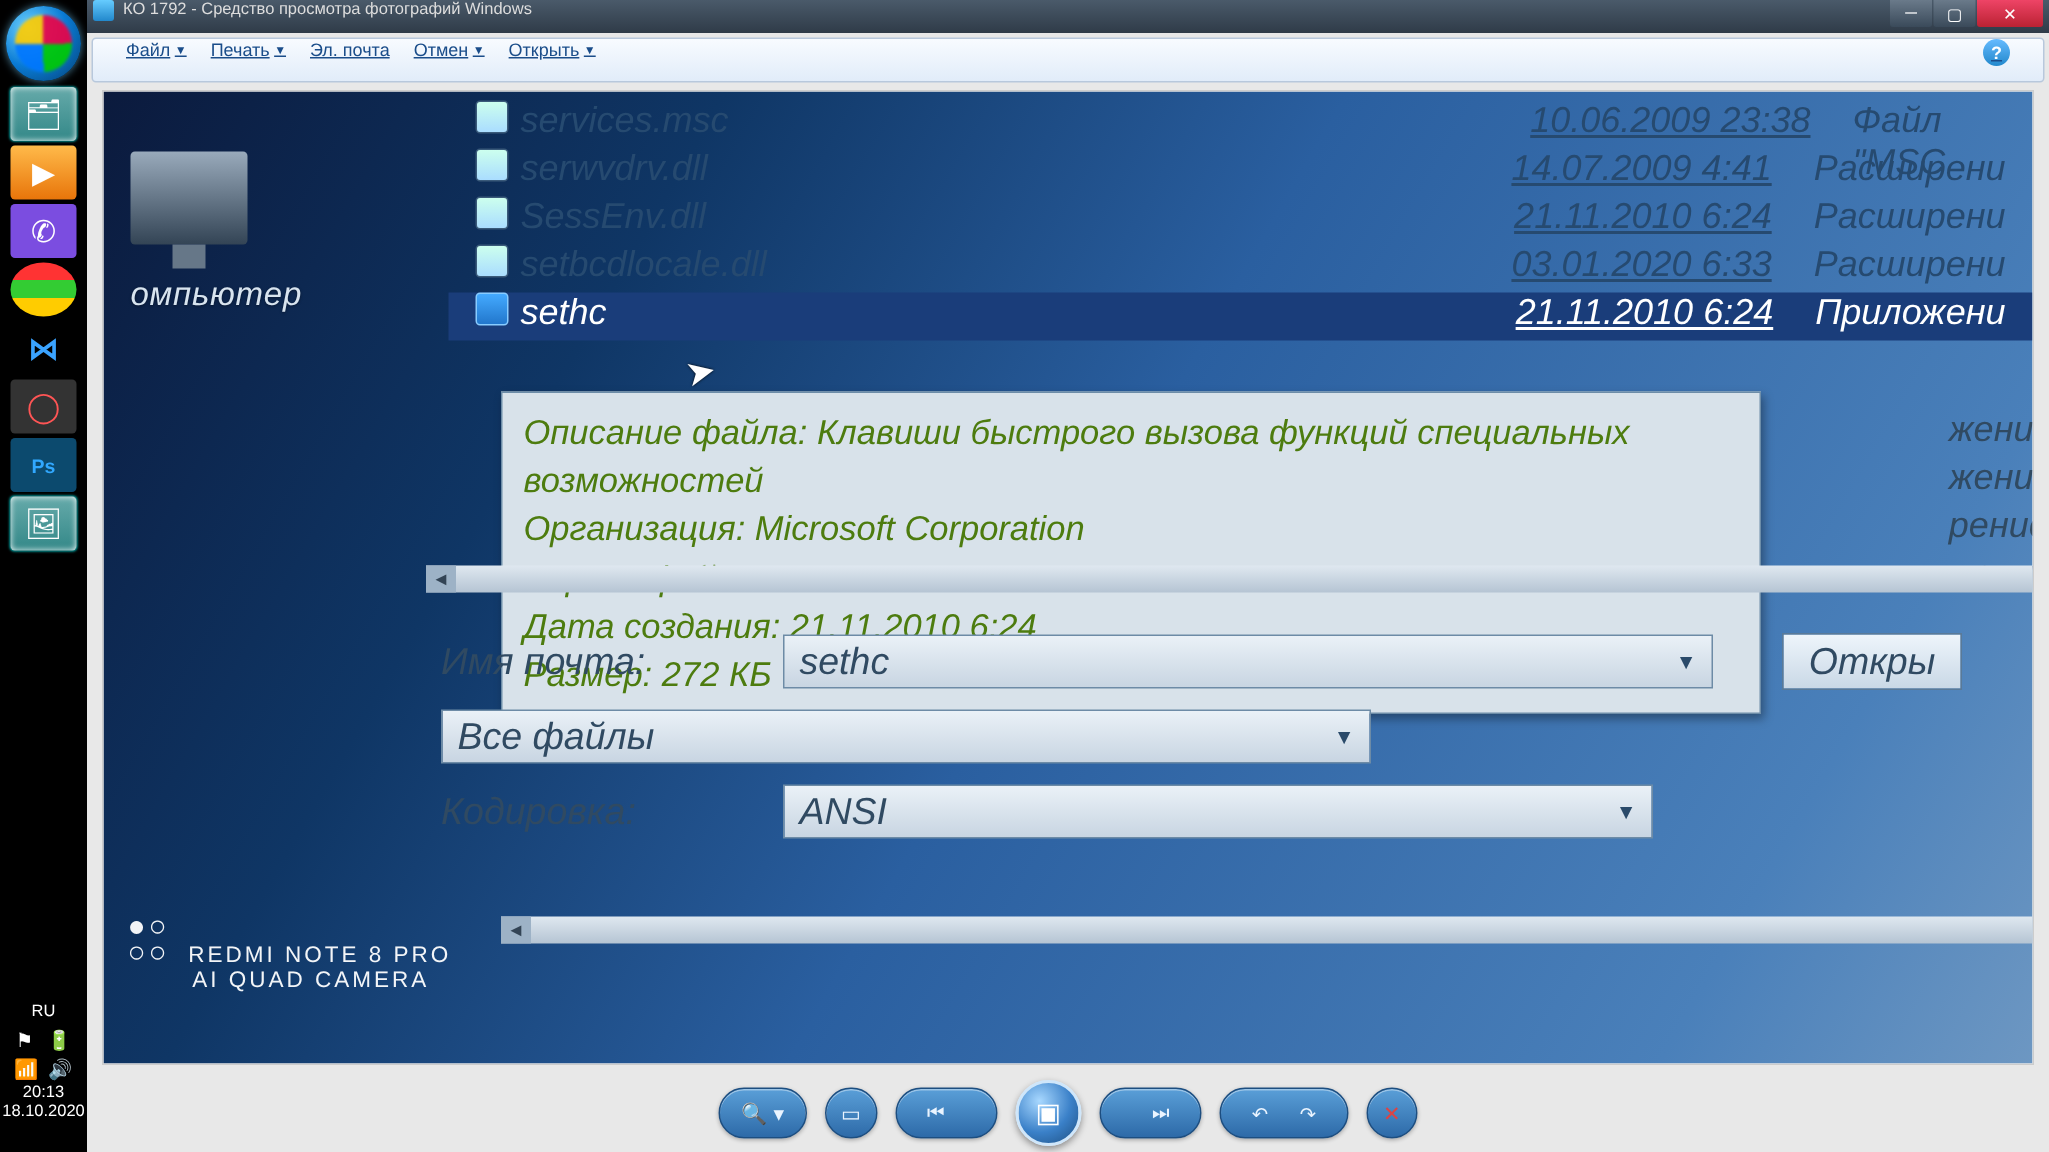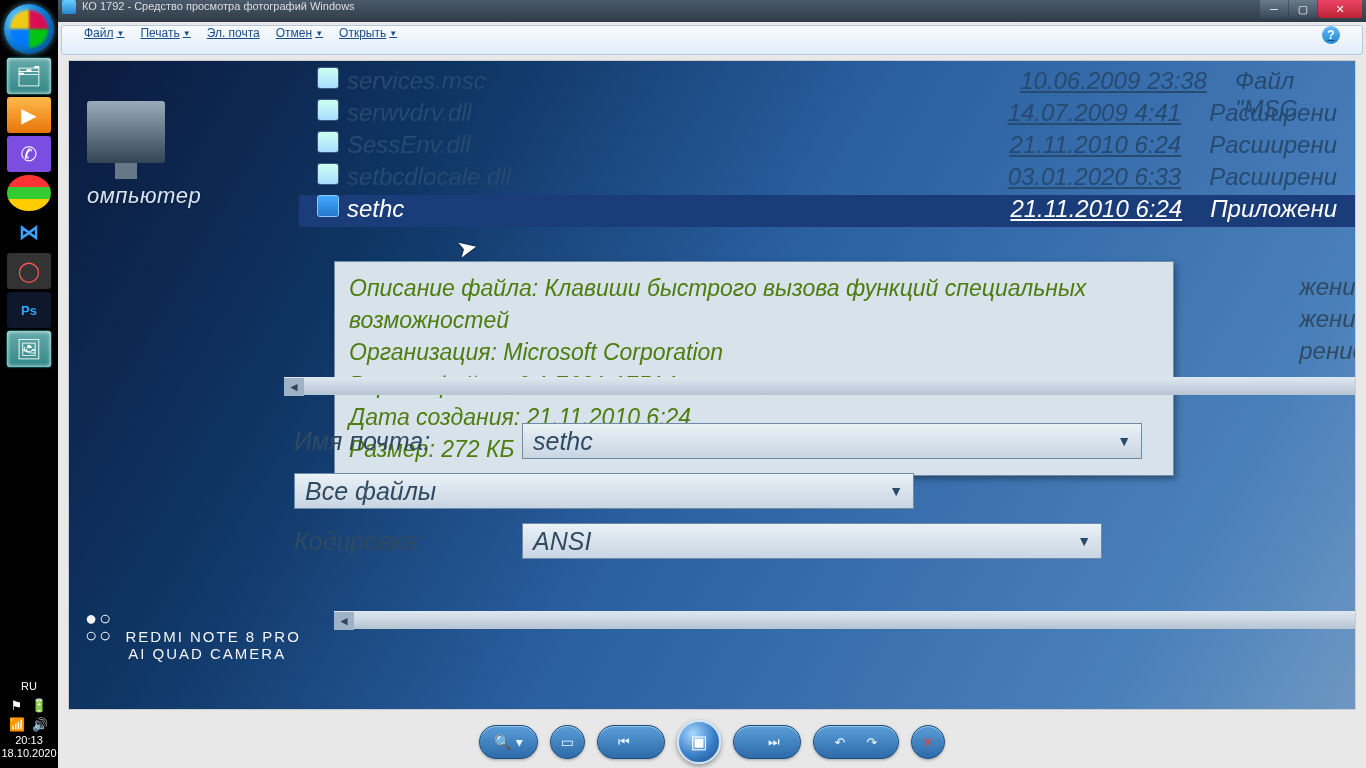--- a/index.html
+++ b/index.html
@@ -10,27 +10,27 @@
   .orb { width:50px; height:50px; margin:4px; border-radius:50%; background:radial-gradient(circle at 30% 30%, #6fd4ff, #0a7bd5 50%, #043e6e); box-shadow:0 0 6px rgba(120,210,255,0.6); position:relative; }
   .orb::after{content:"";position:absolute;inset:6px;border-radius:50%;background:conic-gradient(#e04 0 90deg,#0c0 90deg 180deg,#07f 180deg 270deg,#fc0 270deg 360deg);filter:blur(1px);opacity:.9}
   .tb-icon { width:44px; height:36px; margin:3px 7px; border-radius:3px; display:flex; align-items:center; justify-content:center; font-size:20px; color:#fff; }
   .tb-icon.active { background:linear-gradient(#6aa 0,#388 100%); box-shadow:inset 0 0 4px #fff,0 0 2px #0ff; }
   .tb-explorer{ background:linear-gradient(#ffe7a0,#f8b23a);}
   .tb-media{ background:linear-gradient(#ffba4a,#e8750a);}
   .tb-viber{ background:#7b4de0}
   .tb-chrome{ background:linear-gradient(#f33 0 33%,#3c3 33% 66%,#fc0 66%);border-radius:50%}
   .tb-vscode{ color:#3aa3ff;font-weight:bold}
   .tb-opera{ background:#333;color:#f55}
-  .tb-ps{ background:#0f172a;color:#31a8ff;font-size:13px;font-weight:bold}
+  .tb-ps{ background:#0c4a6e;color:#31a8ff;font-size:13px;font-weight:bold}
   .tb-photo{ background:linear-gradient(#8fd3f4,#4a90d9)}
   .tb-bottom { position:absolute; left:0; bottom:0; width:58px; }
   .lang { color:#fff; text-align:center; font-size:11px; padding:4px 0; }
   .tray-row { display:flex; justify-content:space-around; padding:2px 6px; color:#fff; font-size:13px; }
   .clock-time, .clock-date { color:#fff; font-size:11px; text-align:center; line-height:13px;}
-  .clock-date { margin-bottom:8px;}
+  .clock-date { margin-bottom:20px;}
 
   
   .viewer { position:absolute; left:58px; right:0; top:0; bottom:0; background:#e8e8e8; }
   .titlebar { height:22px; background:linear-gradient(#4a5a6a,#2f3b48); display:flex; padding:0 4px; color:#ddd; font-size:11px; position:relative;}
   .titlebar .ticon{width:14px;height:14px;background:linear-gradient(#6cf,#28c);margin-right:6px;border-radius:2px}
   .titlebar .title{flex:1}
   .win-btn { width:28px; height:18px; margin-left:1px; display:flex; align-items:center; justify-content:center; font-size:11px; color:#fff; border-radius:0 0 2px 2px;background:linear-gradient(#6a7a8a,#3a4a5a);}
   .win-btn.close{ background:linear-gradient(#e46,#b23); width:44px;}
   .menubar { height:30px; background:linear-gradient(#f8fbff,#e1ecf9); border:1px solid #b8c8dc; margin:3px; border-radius:3px; display:flex; align-items:flex-start; padding:0 22px; font-size:12px; color:#1a4d8a; position:relative;text-decoration:underline;}
   .menu-item { margin-right:16px; display:flex; align-items:center; gap:3px; }
@@ -199,20 +199,23 @@
         </div>
 
       <div class="hscroll"><span class="ar">◄</span></div>
 
       <div class="form-area">
         <div class="form-row">
           <label>Имя почта:</label>
           <div class="combo">
               <span>sethc</span>
             </div>
+          <div class="btn">
+              <span>Откры</span>
+            </div>
         </div>
         <div class="form-row">
           <div class="combo">
               <span>Все файлы</span>
             </div>
         </div>
         <div class="form-row">
           <label>Кодировка:</label>
           <div class="combo" style="max-width:580px">
               <span>ANSI</span>

